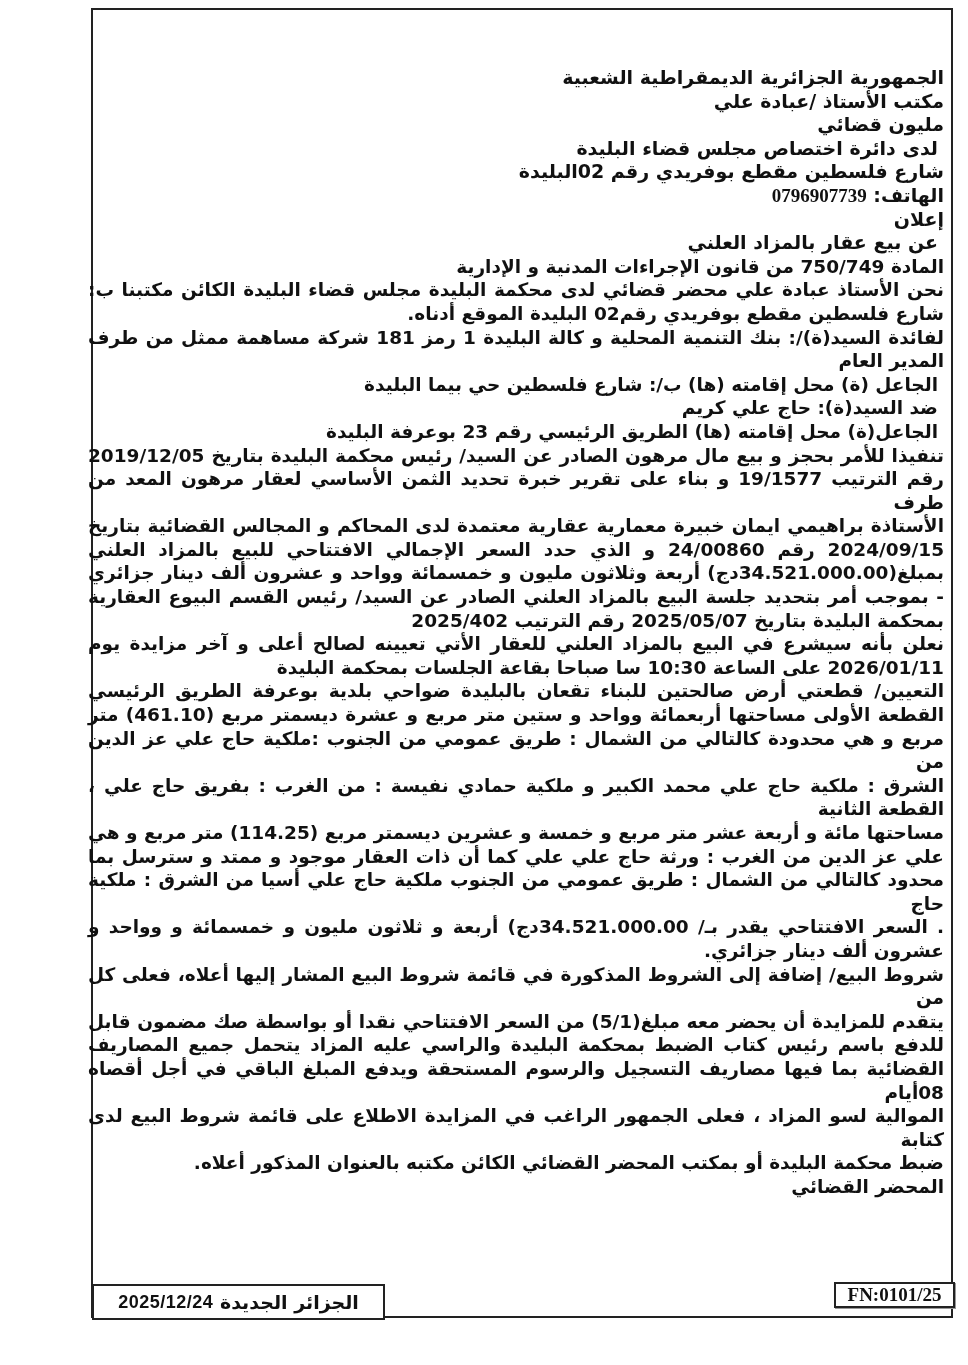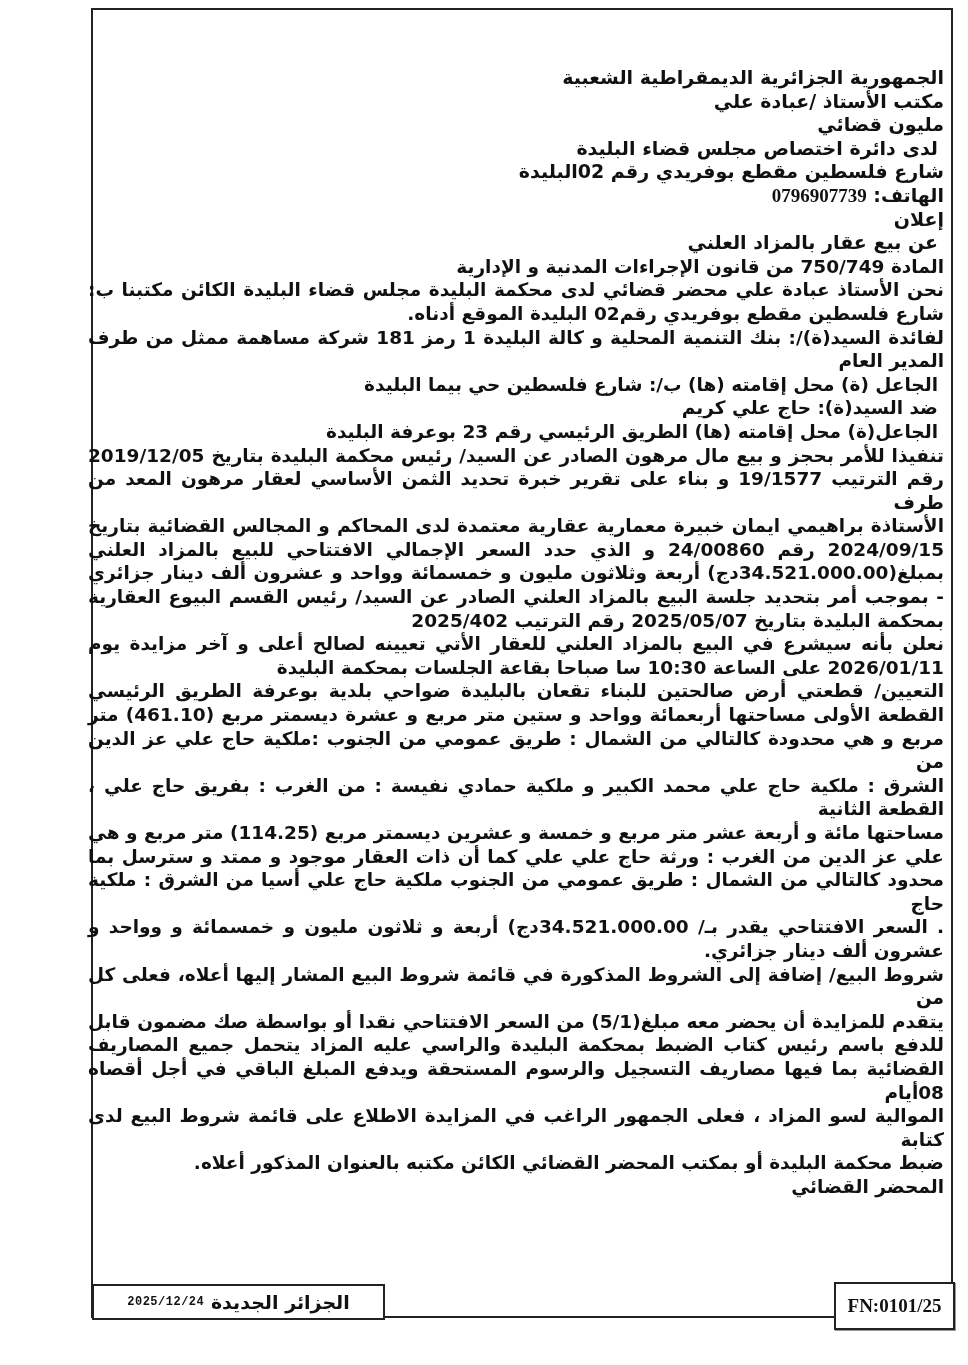--- a/index.html
+++ b/index.html
@@ -70,29 +70,29 @@
     .date-box {
       left: 92px;
       top: 1284px;
       width: 293px;
       height: 36px;
       direction: rtl;
       font-size: 19px;
       font-family: "DejaVu Sans", sans-serif;
     }
     .date-box .num {
-      font-family: Liberation Mono, monospace;
-      font-size: 12px;
+      font-family: Liberation Sans, sans-serif;
+      font-size: 18px;
       letter-spacing: 0.5px;
     }
     .fn-box {
       left: 834px;
       top: 1282px;
       width: 121px;
-      height: 48px;
+      height: 26px;
       font-family: "Liberation Serif", serif;
       font-size: 19px;
       box-shadow: 1px 1px 0 #999999;
     }
   </style>
 </head>
 <body>
 
 <div class="frame"></div>
 

